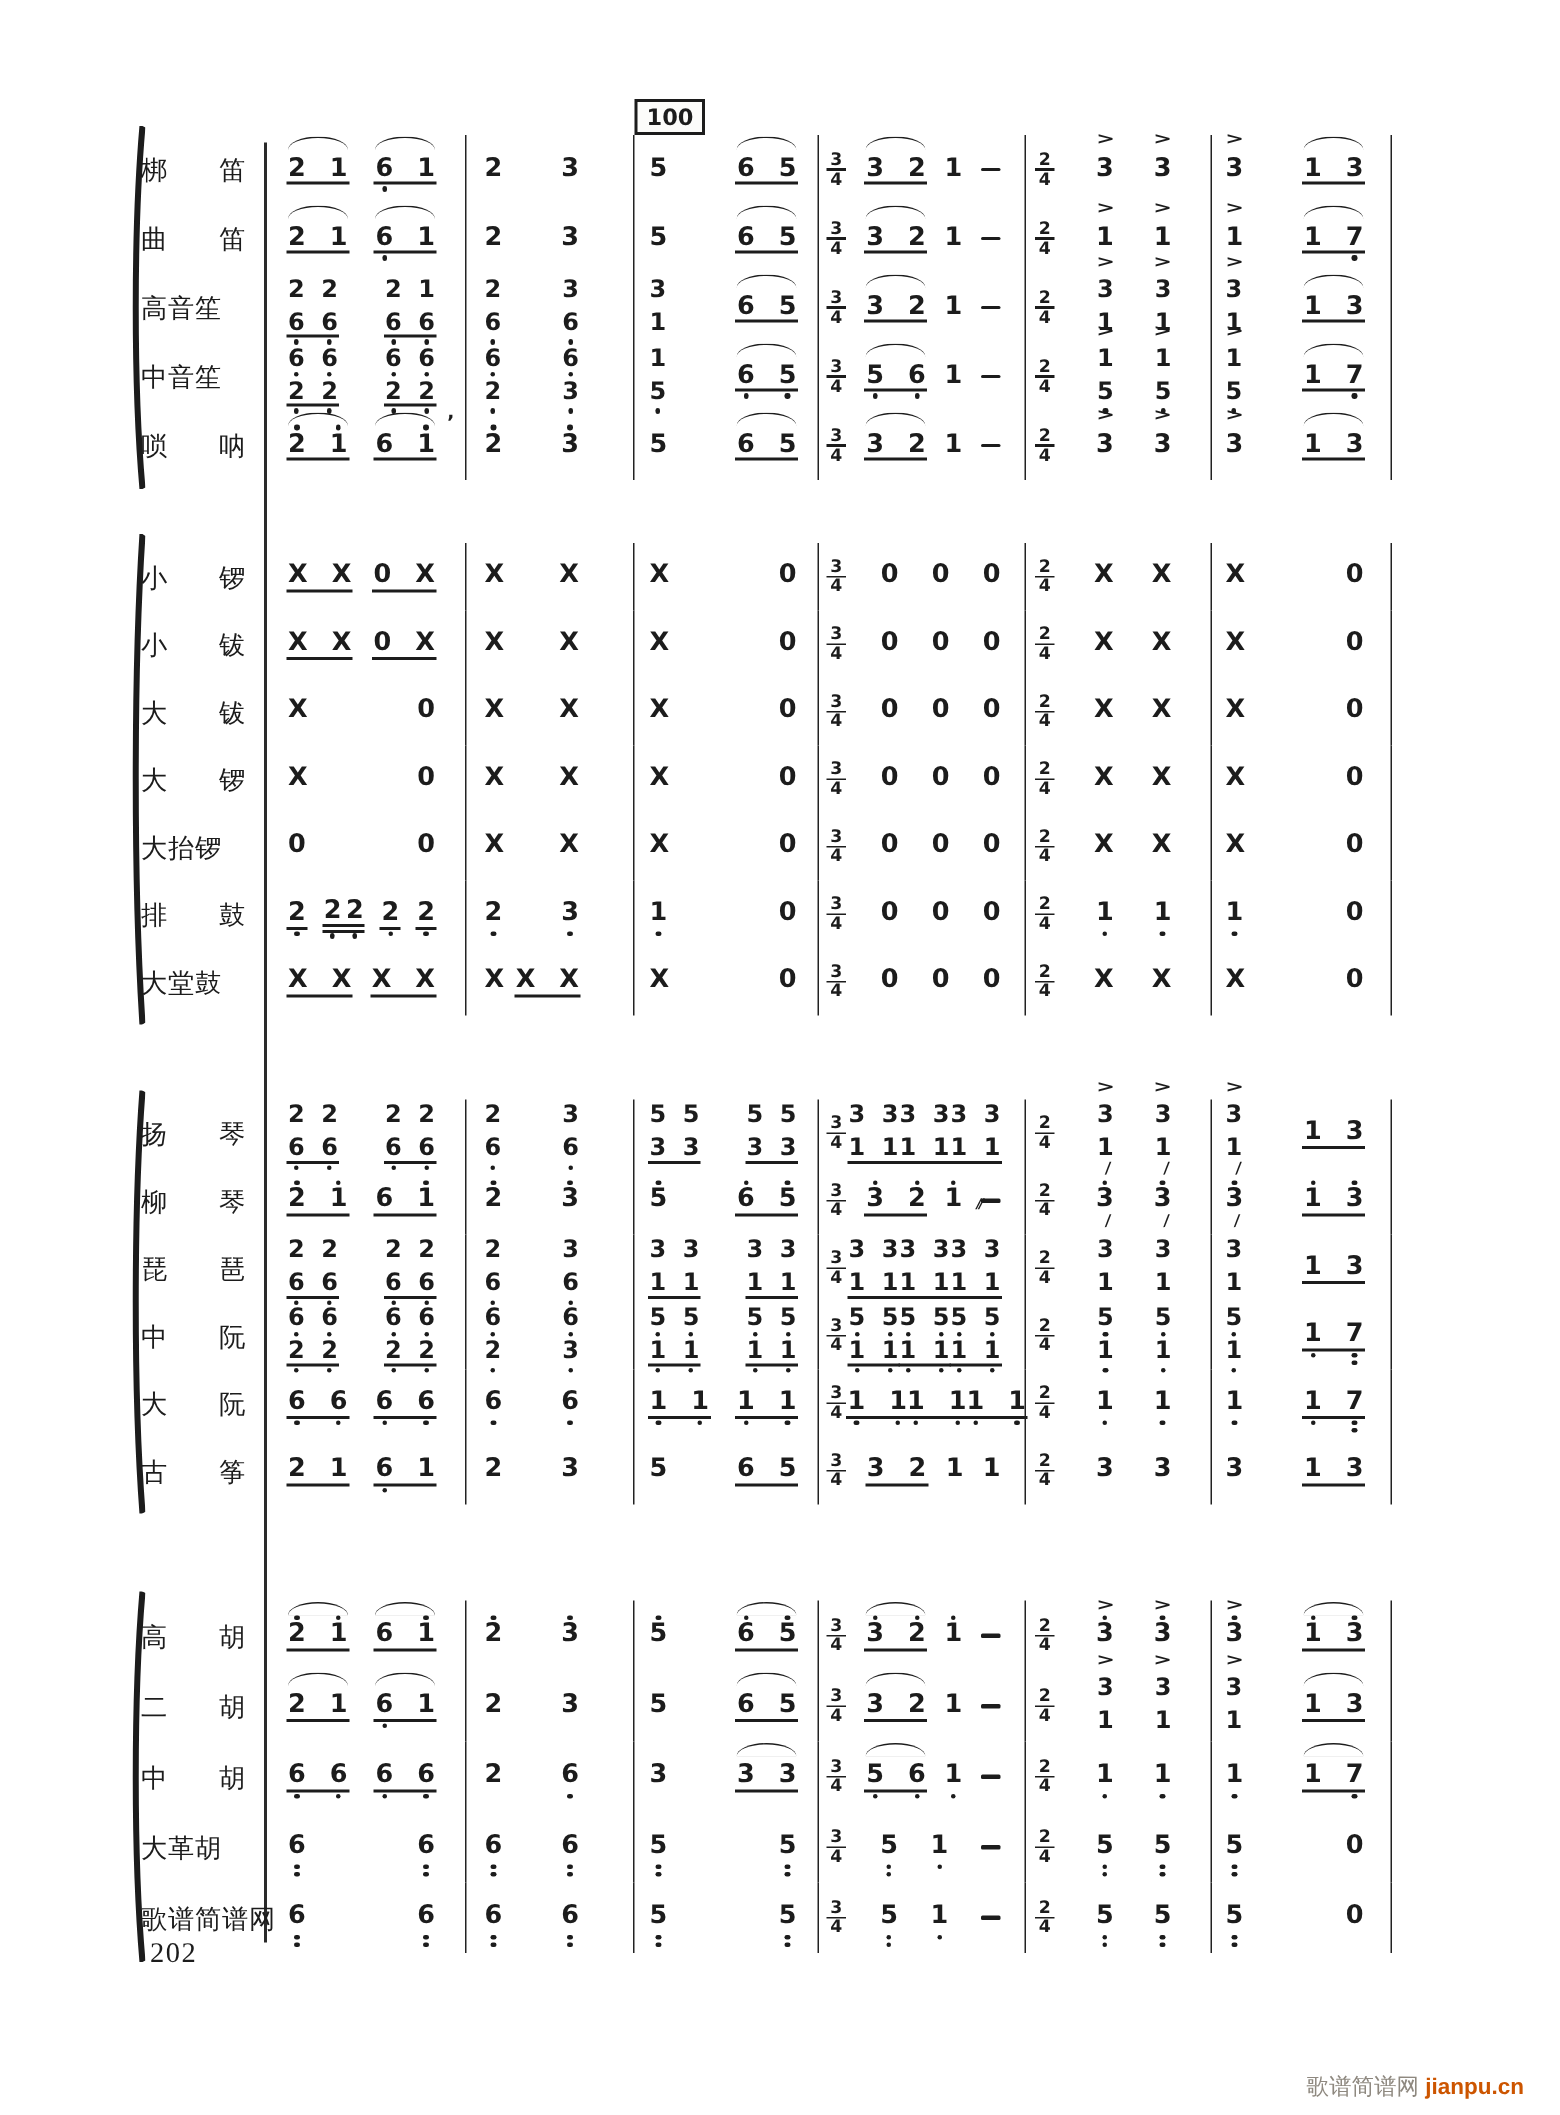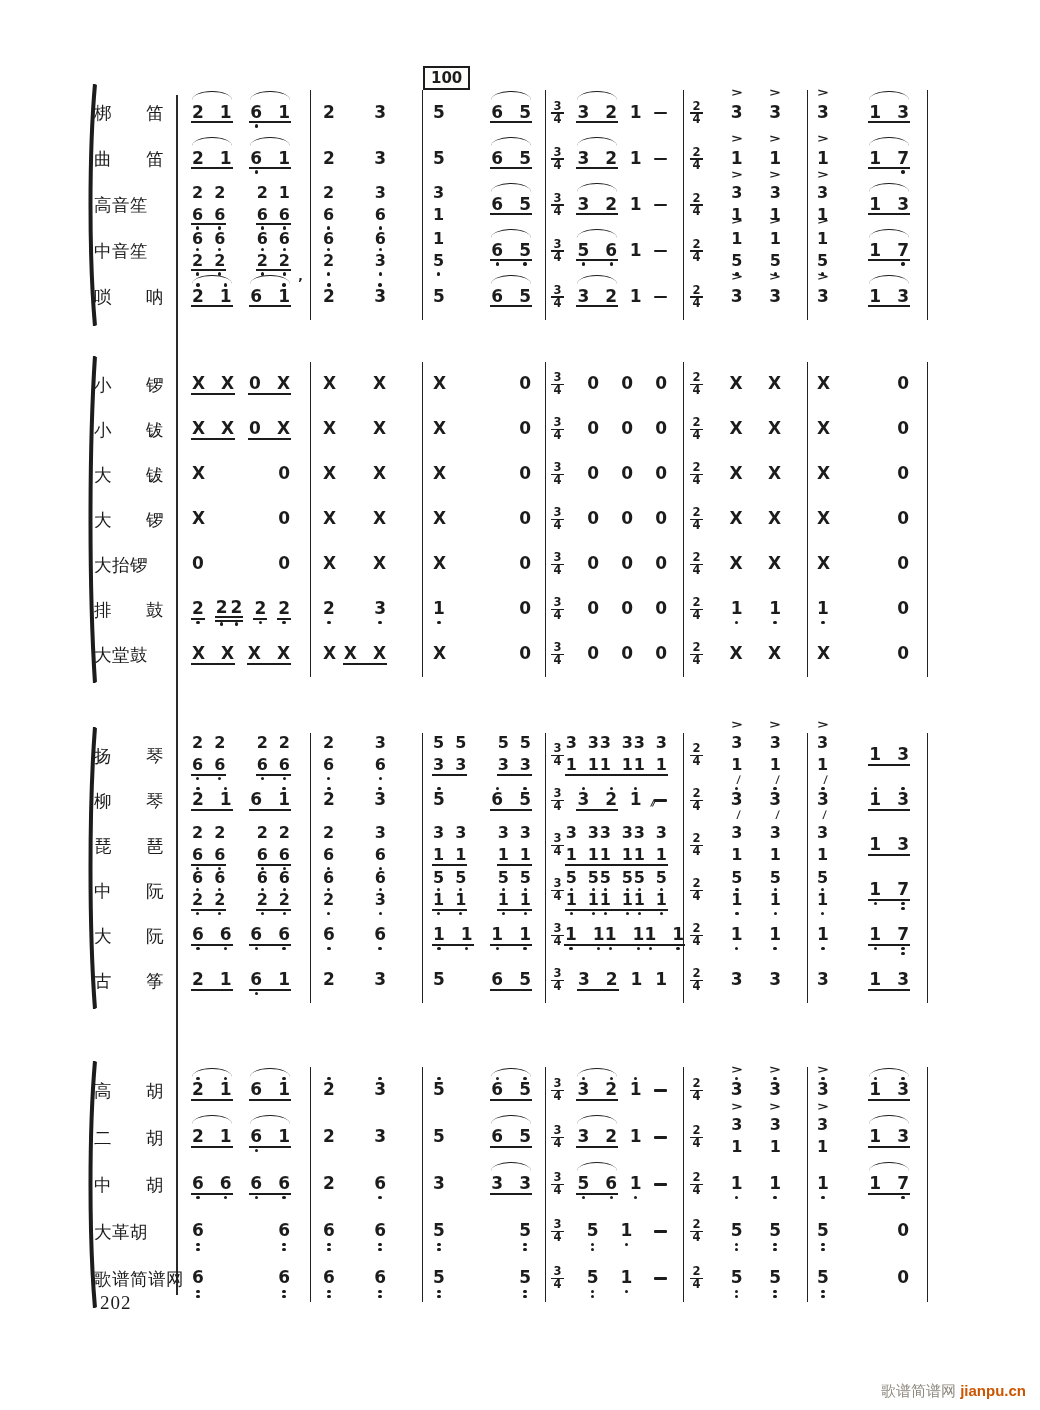--- a/index.html
+++ b/index.html
@@ -63,21 +63,21 @@
 
   .ts{display:inline-flex;flex-direction:column;align-items:center;width:15px;flex:0 0 auto;}
   .ts b{font-size:11.5px;line-height:9.5px;font-weight:bold;}
   .ts i{width:13px;height:1.5px;background:#1c1c1c;margin:1.2px 0;display:block;}
 
   
   .mark100{position:absolute;left:423px;top:66px;border:2px solid #1c1c1c;
            padding:1px 6px;font-weight:bold;font-size:15px;background:#fcfcfa;}
   .pageno{position:absolute;left:80px;top:1292px;font-family:"Liberation Serif","DejaVu Serif",serif;
           font-weight:normal;font-size:19px;letter-spacing:1px;margin-left:20px;}
-  .watermark{position:absolute;right:14px;top:1382px;font-size:15px;
+  .watermark{position:absolute;right:24px;top:1382px;font-size:15px;
              font-family:"Liberation Sans","DejaVu Sans",sans-serif;}
   .wm-name{color:#8e887f;}
   .wm-url{color:#cc5500;font-weight:bold;}
 </style>
 </head>
 <body>
 
 <div class="page">
   <div class="leftline"></div>
   <div class="mark100">100</div>

